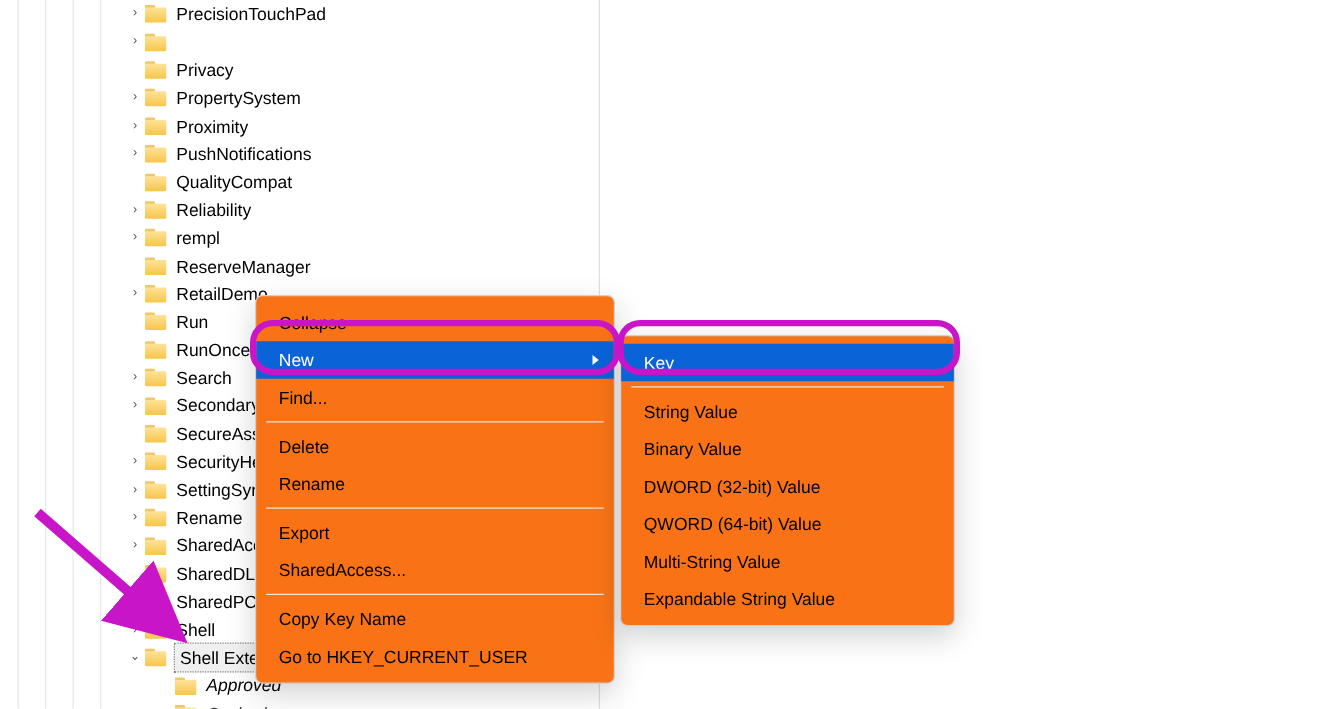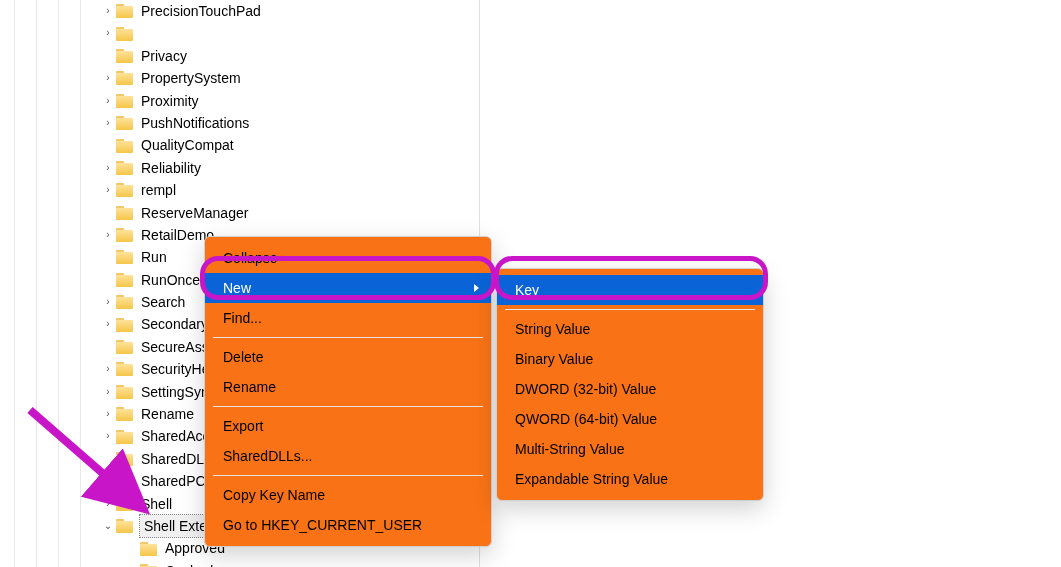--- a/index.html
+++ b/index.html
@@ -87,21 +87,21 @@
     border-radius: 1px;
   }
   .label {
     padding: 0 2px;
   }
   .selected .label {
     border: 1px dotted #888;
     background: #f0f0f0;
     padding: 0 4px;
   }
-  .child { padding-left: 140px; }
+  .child { padding-left: 140px; font-style: italic; }
   .child .expander { margin-left: -16px; }
 
   
   .menu {
     position: absolute;
     background: #f97316;
     border: 1px solid #d0d0d0;
     border-radius: 6px;
     box-shadow: 0 8px 24px rgba(0,0,0,0.18);
     padding: 6px 0;
@@ -302,21 +302,21 @@
 
 <div class="menu menu1" id="menu1">
     <div class="item">Collapse</div>
     <div class="item highlight has-sub">New</div>
     <div class="item">Find...</div>
     <div class="sep"></div>
     <div class="item">Delete</div>
     <div class="item">Rename</div>
     <div class="sep"></div>
     <div class="item">Export</div>
-    <div class="item">SharedDLLs...</div>
+    <div class="item">SharedAccess...</div>
     <div class="sep"></div>
     <div class="item">Copy Key Name</div>
     <div class="item">Go to HKEY_CURRENT_USER</div>
   </div>
 
 <div class="menu menu2" id="menu2">
     <div class="item highlight">Key</div>
     <div class="sep"></div>
     <div class="item">String Value</div>
     <div class="item">Binary Value</div>

